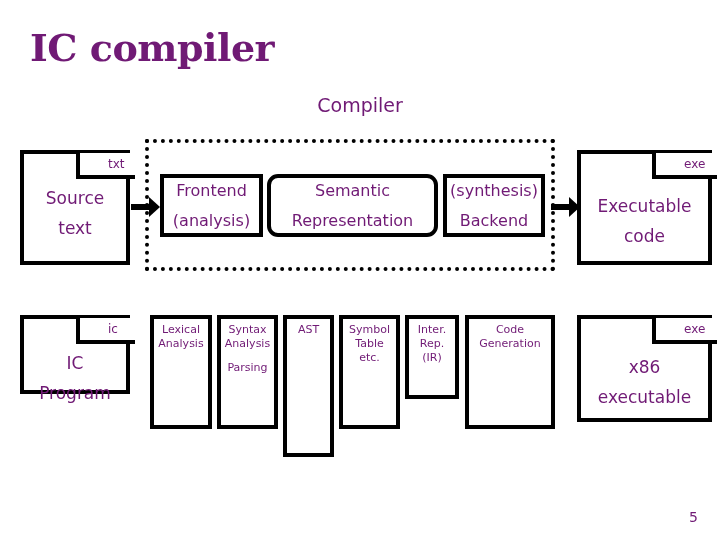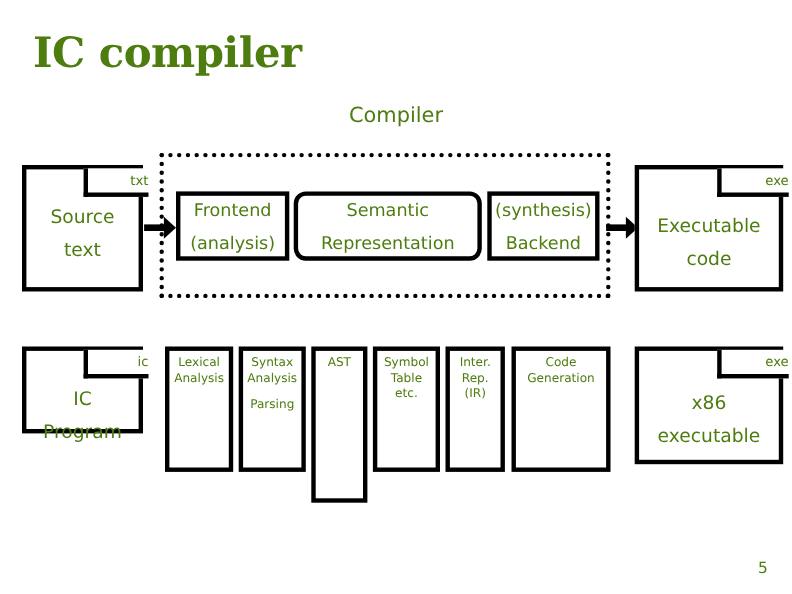--- a/index.html
+++ b/index.html
@@ -7,21 +7,21 @@
     padding: 0;
     background: #ffffff;
   }
   #slide {
     position: relative;
     width: 720px;
     height: 540px;
     background: #ffffff;
     overflow: hidden;
     font-family: "DejaVu Sans", sans-serif;
-    color: #4d7c0f;
+    color: #701a75;
   }
 
   
   #slide-title {
     position: absolute;
     left: 30px;
     top: 26px;
     font-family: "DejaVu Serif", serif;
     font-weight: bold;
     font-size: 38px;
@@ -59,23 +59,24 @@
   }
   .doc-tab {
     position: absolute;
     box-sizing: border-box;
     border: 4px solid #000000;
     border-top: none;
     border-right: none;
     background: #ffffff;
     display: flex;
     align-items: center;
-    justify-content: flex-end;
+    justify-content: flex-start;
     font-size: 12px;
     line-height: 14px;
+    padding-left: 28px;
   }
   .doc-body {
     position: absolute;
     left: 0;
     right: 0;
     display: flex;
     flex-direction: column;
     align-items: center;
     justify-content: center;
     font-size: 17px;
@@ -229,21 +230,21 @@
   <div class="phase-box" style="left:283px; top:315px; width:51px; height:142px;">
     <div>AST</div>
   </div>
 
   <div class="phase-box" style="left:339px; top:315px; width:61px; height:114px;">
     <div>Symbol</div>
     <div>Table</div>
     <div>etc.</div>
   </div>
 
-  <div class="phase-box" style="left:405px; top:315px; width:54px; height:114px;">
+  <div class="phase-box" style="left:405px; top:315px; width:54px; height:84px;">
     <div>Inter.</div>
     <div>Rep.</div>
     <div>(IR)</div>
   </div>
 
   <div class="phase-box" style="left:465px; top:315px; width:90px; height:114px;">
     <div>Code</div>
     <div>Generation</div>
   </div>
 

